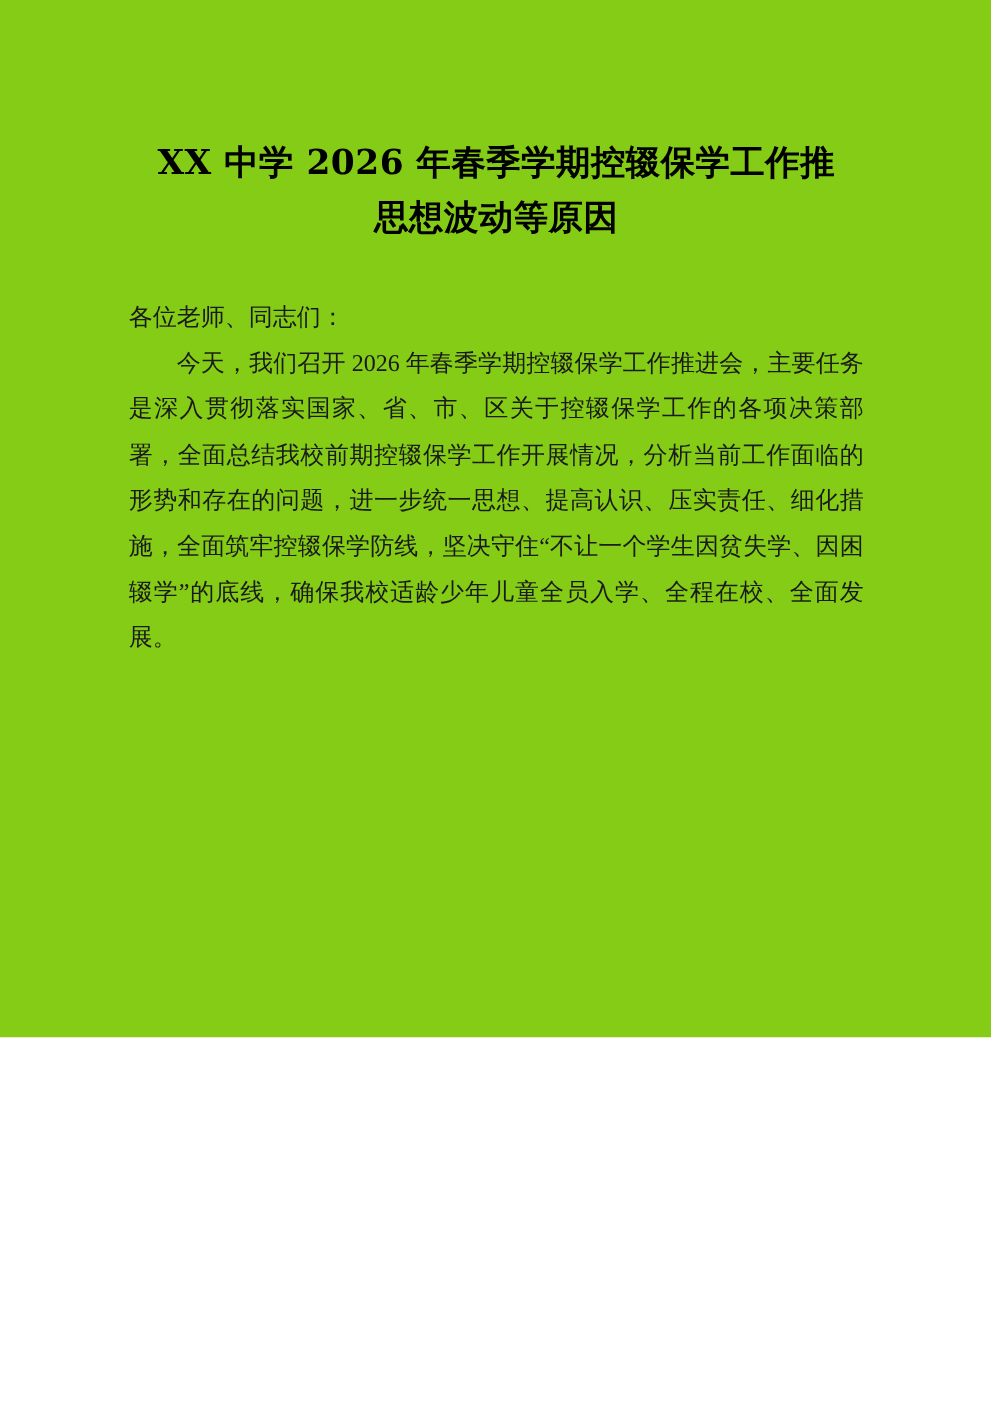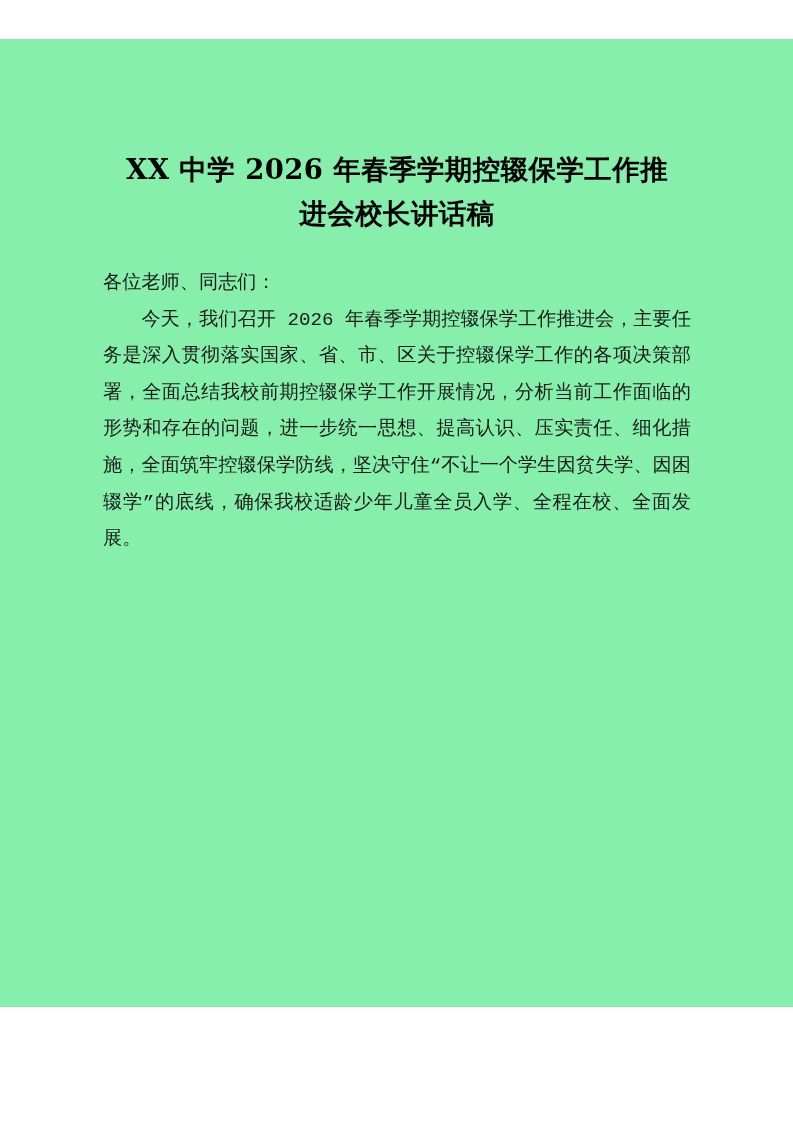--- a/index.html
+++ b/index.html
@@ -3,45 +3,44 @@
 <meta charset="utf-8">
 <style>
   html, body {
     margin: 0;
     padding: 0;
     background: #ffffff;
   }
   .page {
     position: relative;
     width: 793px;
-    height: 968px;
-    background: #86efac;
+    height: 830px;
+    background: #84cc16;
     overflow: hidden;
     box-sizing: border-box;
-    margin-top: 39px;
   }
   .doc-title {
     position: absolute;
     left: 103px;
     top: 108px;
     width: 588px;
     text-align: center;
     font-family: "DejaVu Serif", "Liberation Serif", serif;
     font-weight: 700;
     font-size: 27.5px;
     line-height: 44px;
     letter-spacing: 0.4px;
     color: #000000;
   }
   .body-block {
     position: absolute;
     left: 103px;
-    top: 226px;
+    top: 237px;
     width: 588px;
-    font-family: Liberation Mono, monospace;
+    font-family: Liberation Serif, serif;
     font-size: 19.2px;
     line-height: 36.6px;
     color: #1a1a1a;
     text-align: justify;
     text-justify: inter-character;
   }
   .para {
     margin: 0;
     text-indent: 2em;
     text-align: justify;
@@ -63,21 +62,21 @@
     letter-spacing: 1px;
   }
 </style>
 </head>
 <body>
 
 <div class="page">
 
   <div class="doc-title">
     <div>XX 中学 2026 年春季学期控辍保学工作推</div>
-    <div>进会校长讲话稿</div>
+    <div>思想波动等原因</div>
   </div>
 
   <div class="body-block">
     <p class="para no-indent">各位老师、同志们：</p>
     <p class="para">今天，我们召开 2026 年春季学期控辍保学工作推进会，主要任务是深入贯彻落实国家、省、市、区关于控辍保学工作的各项决策部署，全面总结我校前期控辍保学工作开展情况，分析当前工作面临的形势和存在的问题，进一步统一思想、提高认识、压实责任、细化措施，全面筑牢控辍保学防线，坚决守住“不让一个学生因贫失学、因困辍学”的底线，确保我校适龄少年儿童全员入学、全程在校、全面发展。</p>
   </div>
 
   <div class="page-footer">— 1 —</div>
 
 </div>

